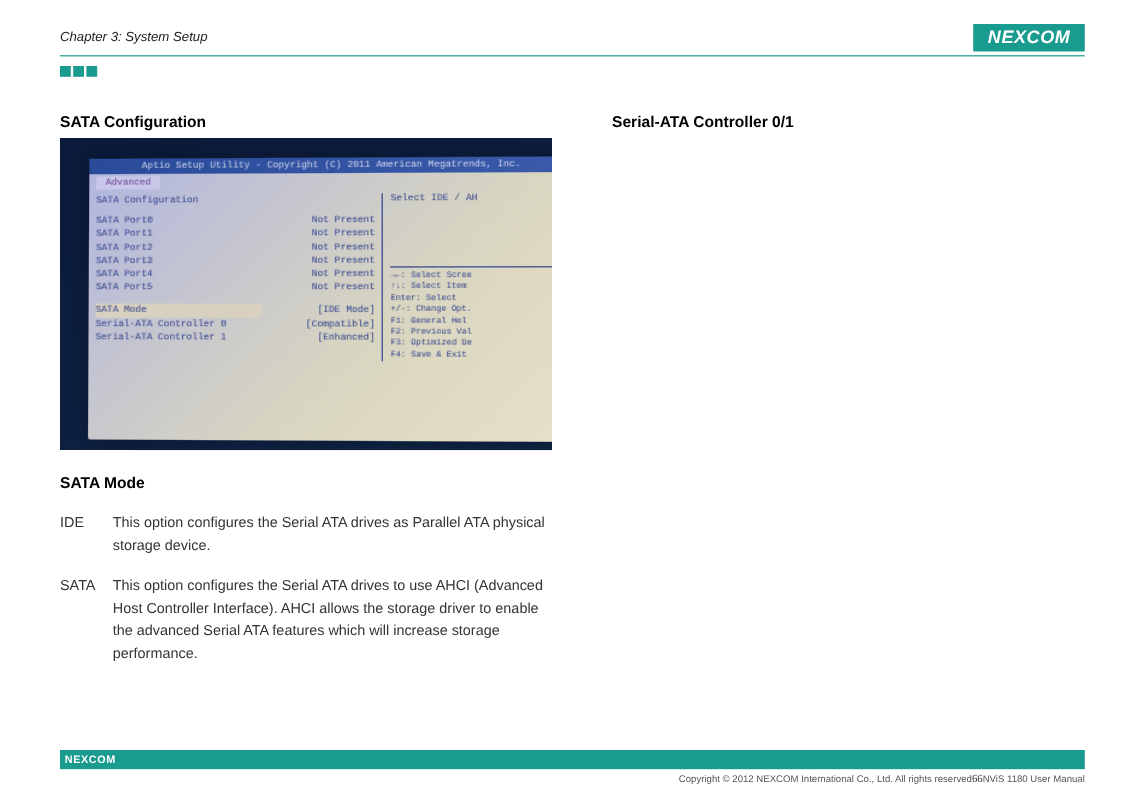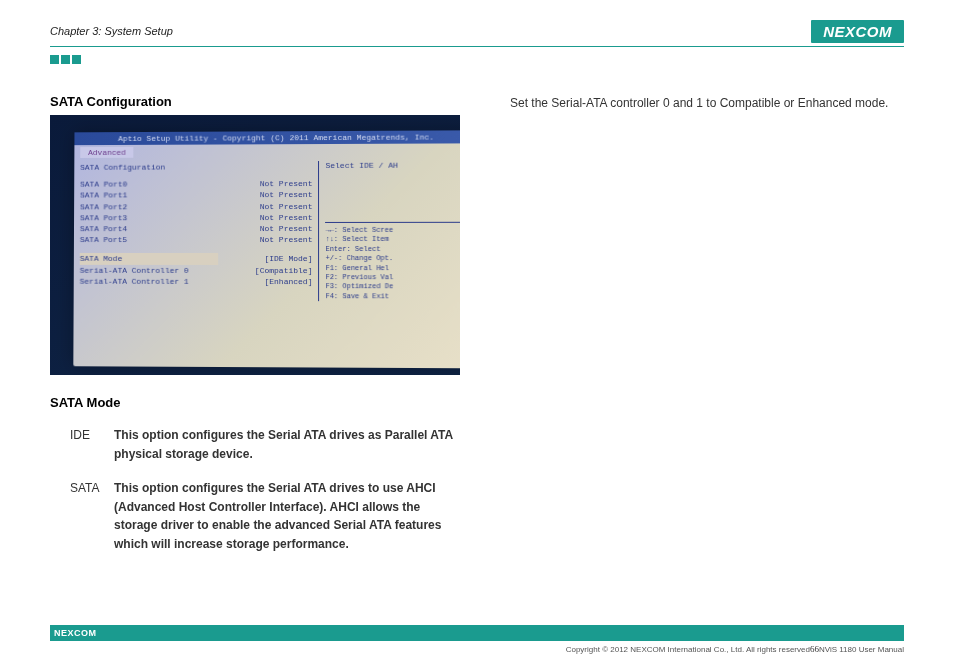--- a/index.html
+++ b/index.html
@@ -120,26 +120,24 @@
     .mode-row {
       display: flex;
       margin-bottom: 16px;
       font-size: 12px;
       line-height: 1.55;
     }
     .mode-label {
       width: 44px;
       flex-shrink: 0;
       color: #333;
-      margin-left: 20px;
     }
     .mode-desc {
       flex: 1;
       color: #333;
-      font-weight: bold;
     }
     .footer-bar {
       position: absolute;
       left: 0; right: 0; bottom: 18px;
       padding: 0 50px;
     }
     .footer-teal {
       background: #1a9b8f;
       height: 16px;
       display: flex;
@@ -254,21 +252,21 @@
             <div class="mode-desc">This option configures the Serial ATA drives as Parallel ATA physical storage device.</div>
           </div>
           <div class="mode-row">
             <div class="mode-label">SATA</div>
             <div class="mode-desc">This option configures the Serial ATA drives to use AHCI (Advanced Host Controller Interface). AHCI allows the storage driver to enable the advanced Serial ATA features which will increase storage performance.</div>
           </div>
         </div>
     </div>
 
     <div class="col">
-      <p class="body-text">Set the Serial-ATA controller 0 and 1 to Compatible or Enhanced mode.</p>
+      <h3>Serial-ATA Controller 0/1</h3>
     </div>
   </div>
 </div>
 
 <div class="footer-bar">
   <div class="footer-teal">
     <span class="mini-logo">NEXCOM</span>
   </div>
   <div class="footer-meta">
     <span>Copyright © 2012 NEXCOM International Co., Ltd. All rights reserved</span>

